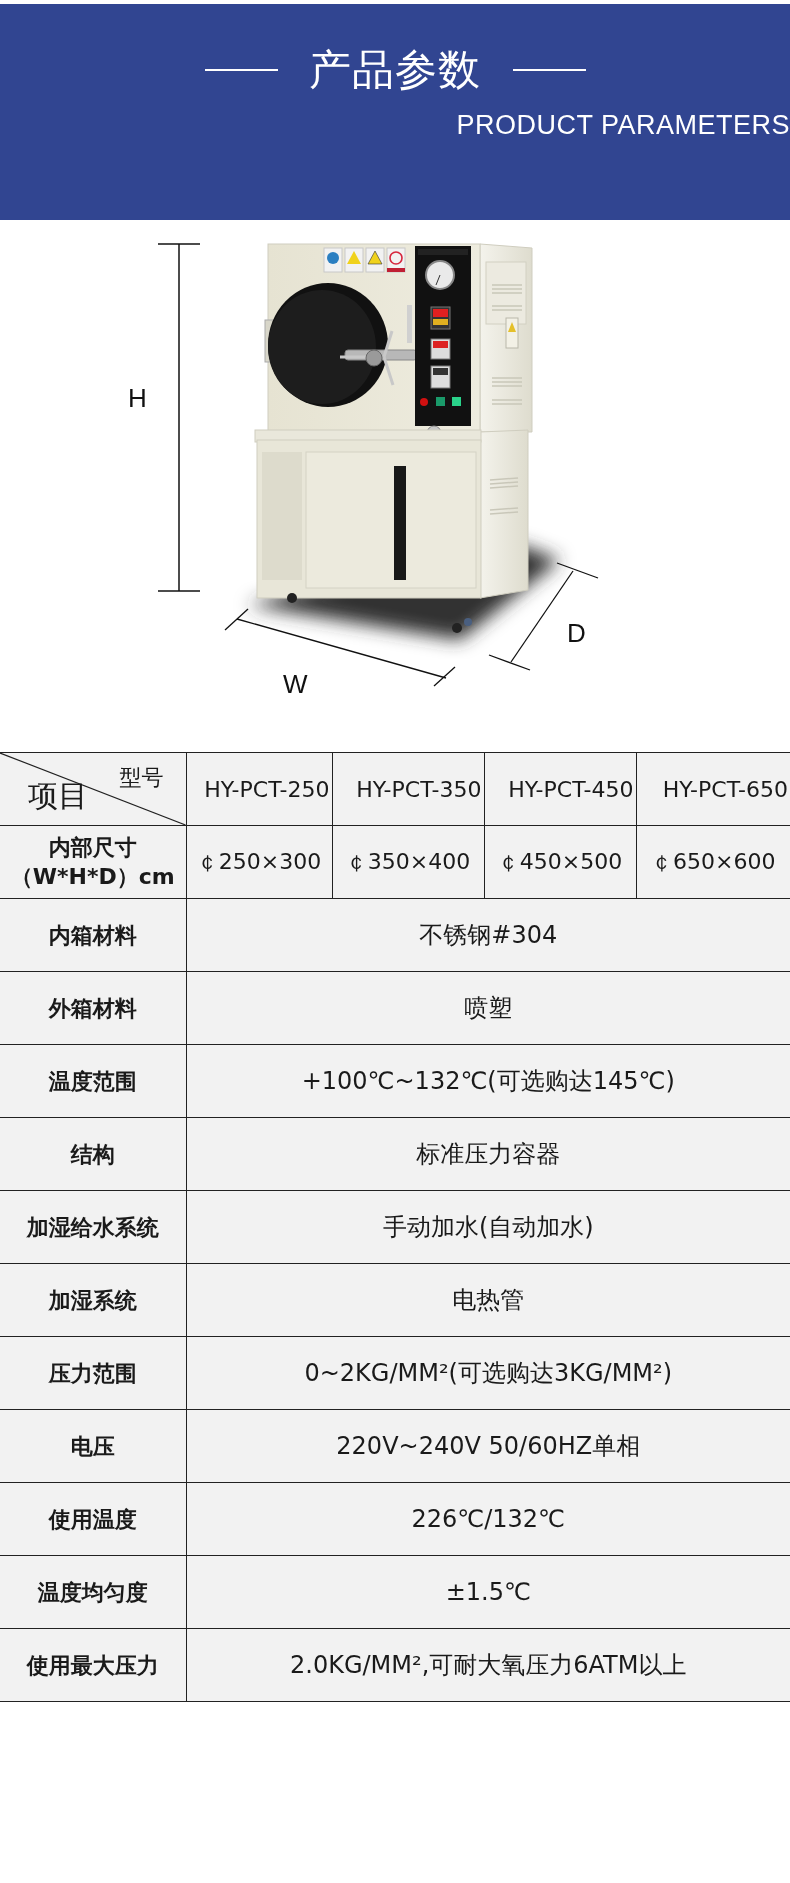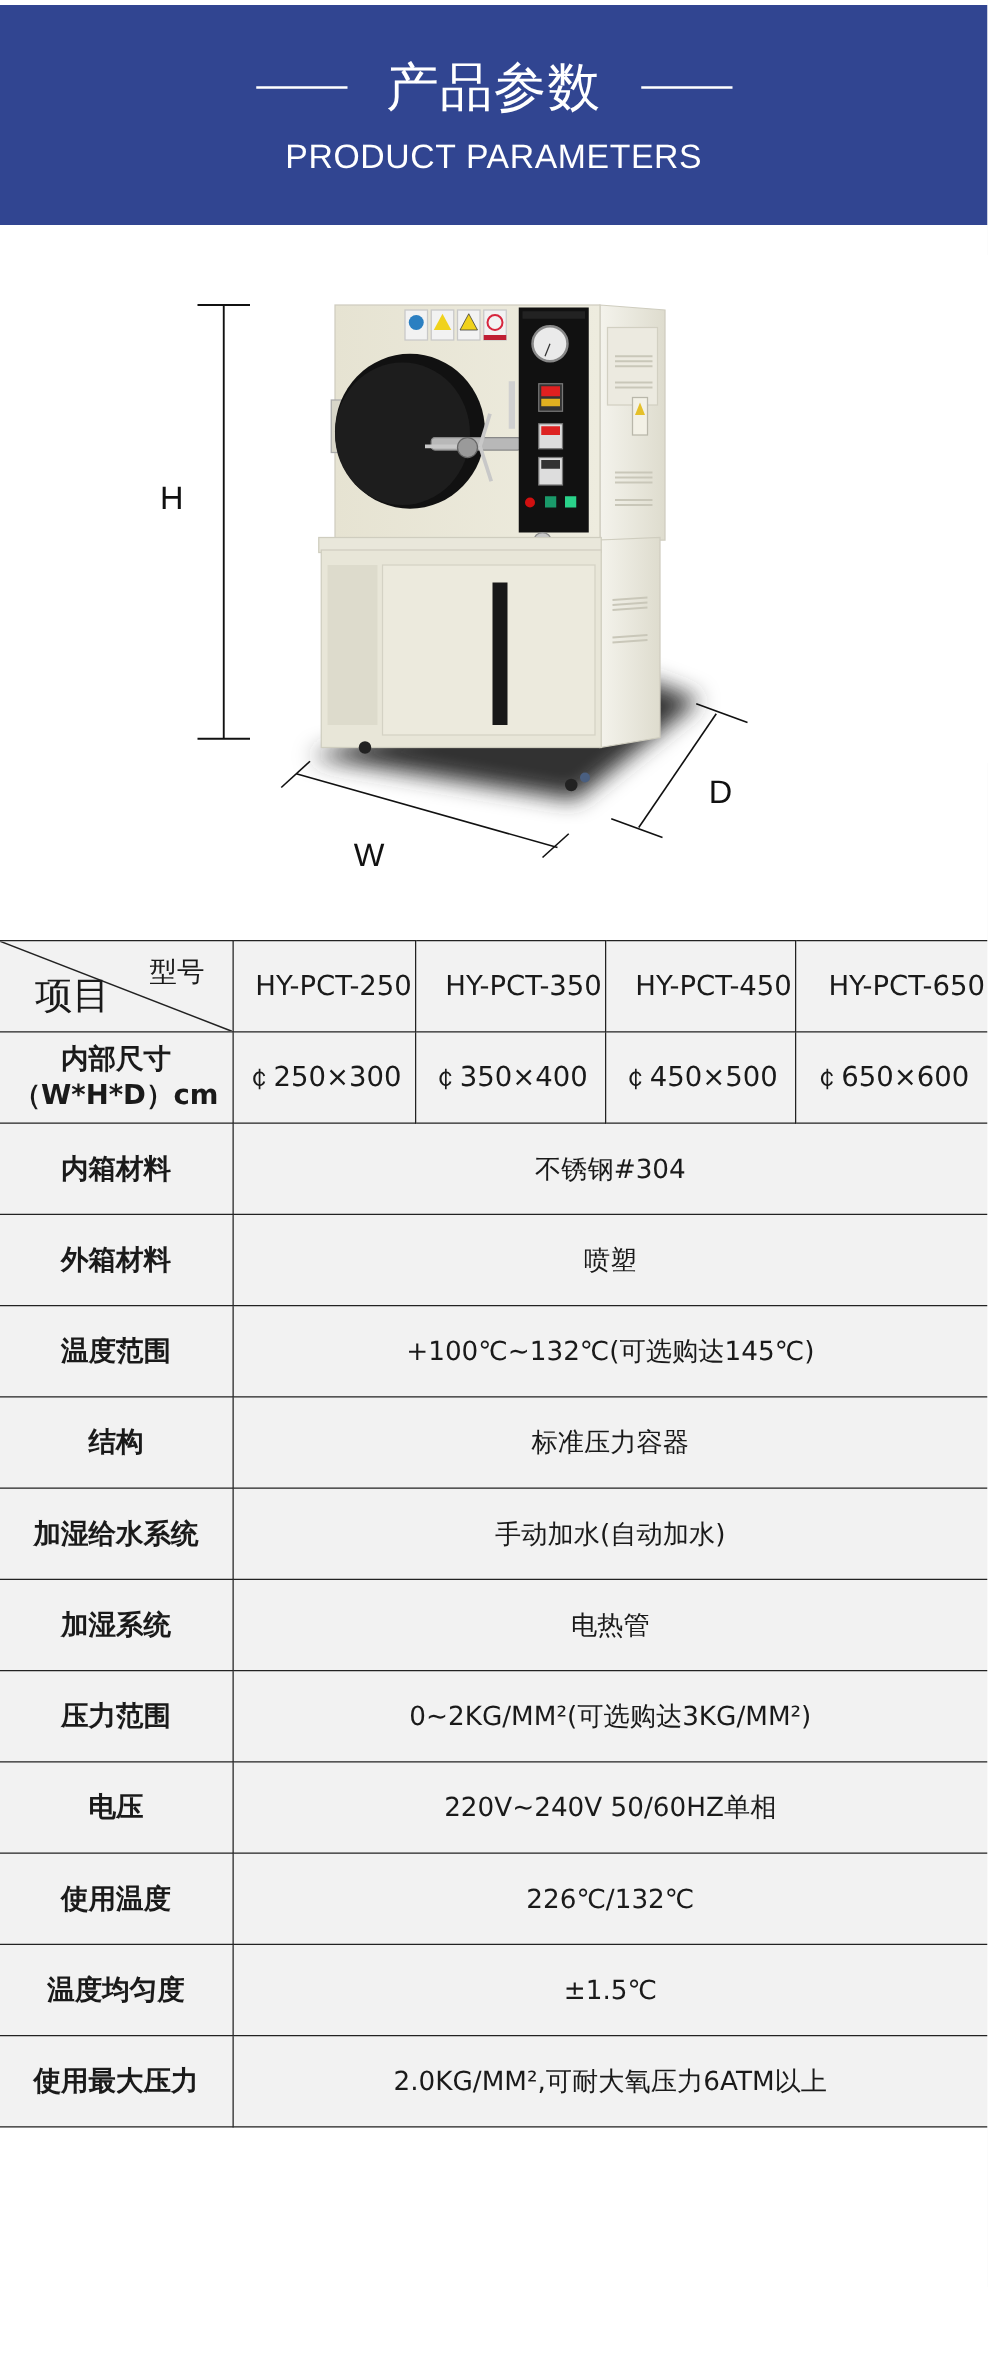--- a/index.html
+++ b/index.html
@@ -1,37 +1,37 @@
 <!DOCTYPE html>
 <html><head>
 <meta charset="utf-8">
 <style>
   * { box-sizing: border-box; margin: 0; padding: 0; }
   html, body { width: 790px; height: 1883px; background: #ffffff; overflow: hidden; }
   body { position: relative; font-family: "DejaVu Sans", "Liberation Sans", sans-serif; color: #1a1a1a; }
 
-  .banner { position: absolute; left: 0; top: 4px; width: 790px; height: 176px; background: #314591; }
+  .banner { position: absolute; left: 0; top: 4px; width: 790px; height: 216px; background: #314591; }
   .banner .line { position: absolute; top: 65px; height: 2px; width: 73px; background: #ffffff; }
   .banner .line.left { left: 205px; }
   .banner .line.right { left: 513px; }
   .banner .title-cn { position: absolute; top: 38px; left: 0; width: 790px; text-align: center; color: #fff; font-size: 42px; letter-spacing: 1px; }
-  .banner .title-en { position: absolute; top: 106px; left: 0; width: 790px; text-align: center; color: #fff; font-size: 27px; letter-spacing: 0.5px; font-family: "Liberation Sans", sans-serif; }
+  .banner .title-en { position: absolute; top: 106px; left: 0; width: 790px; text-align: right; color: #fff; font-size: 27px; letter-spacing: 0.5px; font-family: "Liberation Sans", sans-serif; }
 
   .figure { position: absolute; left: 0; top: 190px; width: 790px; height: 550px; }
   .dim-label { position: absolute; font-size: 26px; color: #111; font-family: "Liberation Sans", sans-serif; }
 
   table.spec { position: absolute; left: 0; top: 752px; width: 790px; border-collapse: collapse; table-layout: fixed; background: #f2f2f2; }
   table.spec td { border: 1.5px solid #222; height: 73px; text-align: center; vertical-align: middle; font-size: 21px; color: #1a1a1a; padding: 0 2px; white-space: nowrap; overflow: hidden; }
   table.spec td:last-child { border-right: none; }
   table.spec tr:first-child td { border-top: 1.5px solid #222; }
   table.spec td:first-child { border-left: none; }
   table.spec td.label { font-size: 22px; line-height: 29px; font-weight: bold; }
   table.spec td.model { font-size: 22px; text-align: right; }
   table.spec td.dims { font-size: 22px; }
-  table.spec td.value { font-size: 21px; }
+  table.spec td.value { font-size: 24px; }
   td.corner { position: relative; padding: 0; }
   td.corner svg { position: absolute; left: 0; top: 0; width: 100%; height: 100%; }
   td.corner .model-lbl { position: absolute; right: 22px; top: 10px; font-size: 22px; }
   td.corner .item-lbl { position: absolute; left: 28px; bottom: 8px; font-size: 30px; }
 </style>
 </head>
 <body>
 
 <div class="banner">
   <div class="line left"></div>

